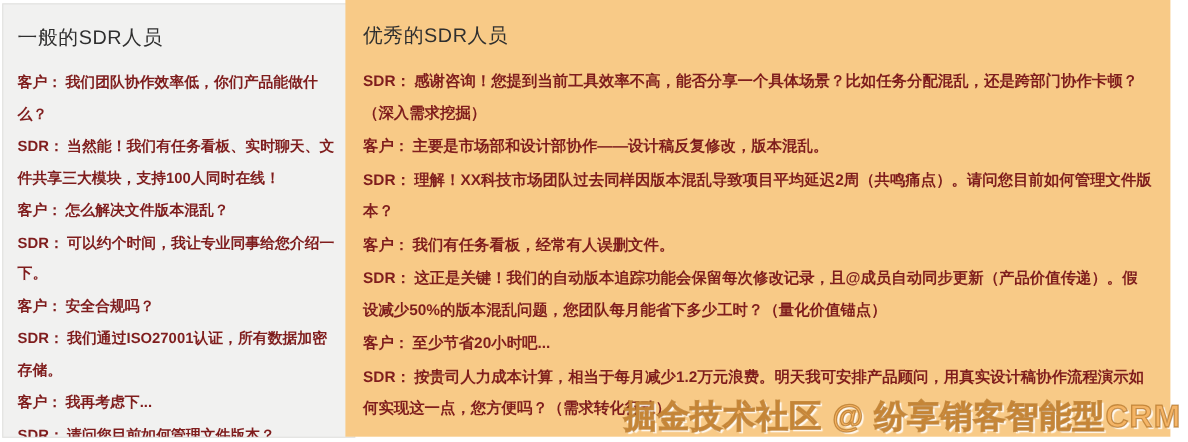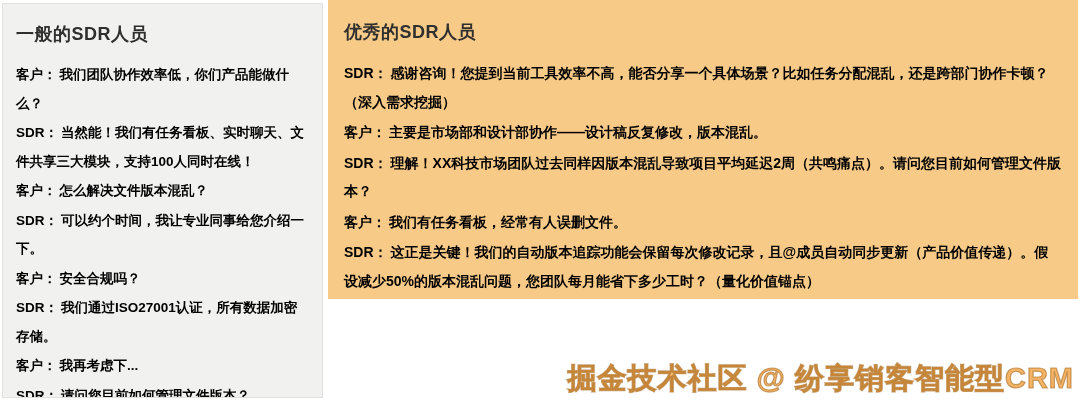--- a/index.html
+++ b/index.html
@@ -19,37 +19,37 @@
   .panel-left {
     left: 2px;
     top: 3px;
     width: 321px;
     height: 395px;
     background: #f1f1f0;
     border: 1px solid #e2e1df;
     padding: 12px 13px 10px 13px;
   }
   .panel-right {
-    left: 328px;
+    left: 314px;
     width: 750px;
-    height: 299px;
+    height: 397px;
     background: #f8ca87;
     padding: 14px 16px 10px 16px;
   }
   .panel-title {
     font-size: 18px;
-    font-weight: bold;
+    font-weight: normal;
     color: #2f2f2f;
     letter-spacing: 0.5px;
     margin: 6px 0 15px 0;
   }
   .msg {
     font-size: 13.5px;
     font-weight: bold;
-    color: #000000;
+    color: #7f1d1d;
     line-height: 28.5px;
     margin: 0 0 1px 0;
     word-break: break-all;
   }
   .panel-right .msg { font-size: 14px; margin-bottom: 2px; }
   .spk { margin-right: 3px; }
   .watermark {
     position: absolute;
     right: 6px;
     bottom: 3px;

